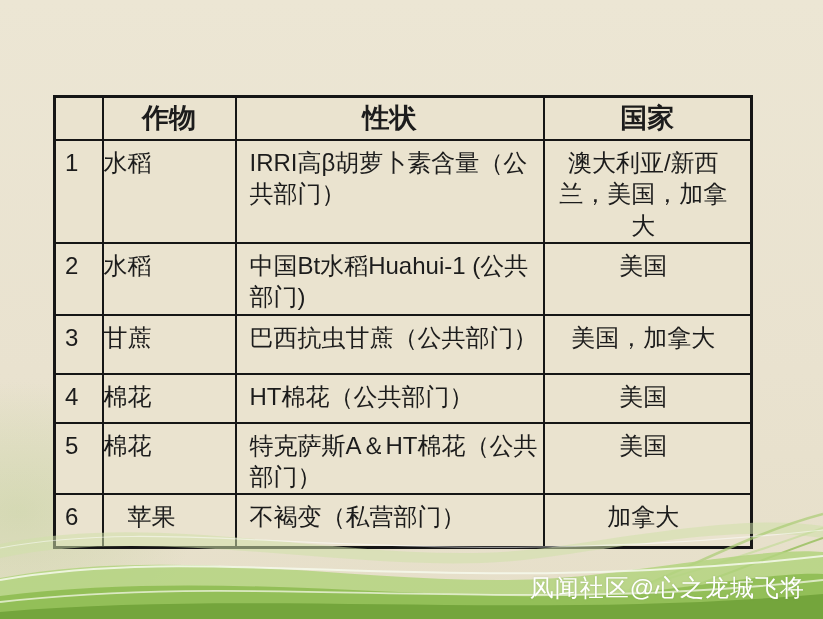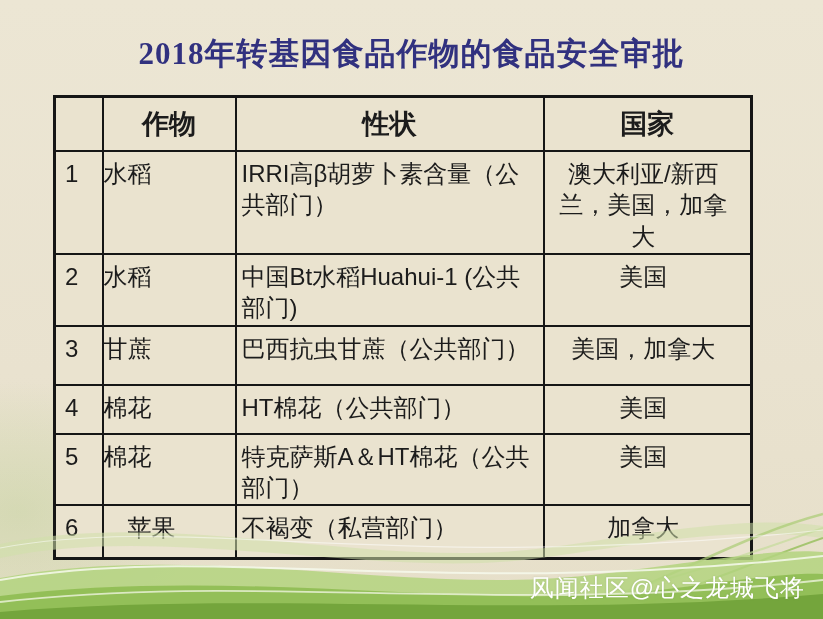--- a/index.html
+++ b/index.html
@@ -56,31 +56,31 @@
     padding-top: 6px;
     overflow: hidden;
   }
   .approval-table th {
     vertical-align: middle;
     text-align: center;
     font-size: 27px;
     font-weight: bold;
     padding-top: 2px;
   }
-  tr.hdr     { height: 54px; }
+  tr.hdr     { height: 43px; }
   tr.row-1   { height: 83px; }
   tr.row-2   { height: 72px; }
   tr.row-3   { height: 59px; }
   tr.row-4   { height: 49px; }
   tr.row-5   { height: 66px; }
   tr.row-6   { height: 54px; }
   td.num     { padding-left: 9px; }
   td.crop    { padding-left: 0; }
   td.crop.indent { padding-left: 24px; }
-  td.trait   { padding-left: 5px; padding-right: 2px; }
+  td.trait   { padding-left: 13px; padding-right: 2px; }
   td.country { text-align: center; padding-left: 4px; padding-right: 12px; }
   
   .waves {
     position: absolute;
     left: 0;
     bottom: 0;
     width: 823px;
     height: 135px;
     pointer-events: none;
   }
@@ -109,21 +109,20 @@
     text-shadow: 0 0 2px rgba(120,150,90,0.35);
   }
 </style>
 </head>
 <body>
 
 <div class="slide">
 
   <div class="side-wash"></div>
 
-  <div class="page-title">2018年转基因食品作物的食品安全审批</div>
 
   <table class="approval-table">
     <colgroup>
       <col style="width:48px">
       <col style="width:133px">
       <col style="width:308px">
       <col style="width:208px">
     </colgroup>
     <tbody>
         <tr class="hdr">

